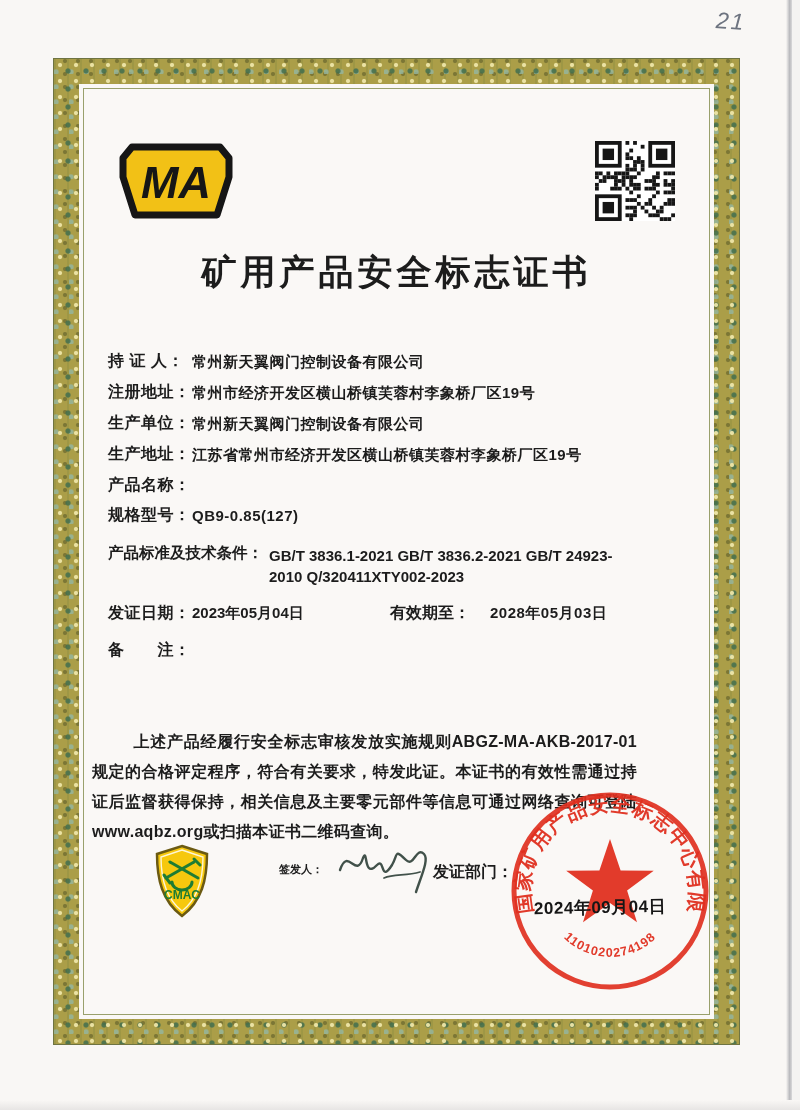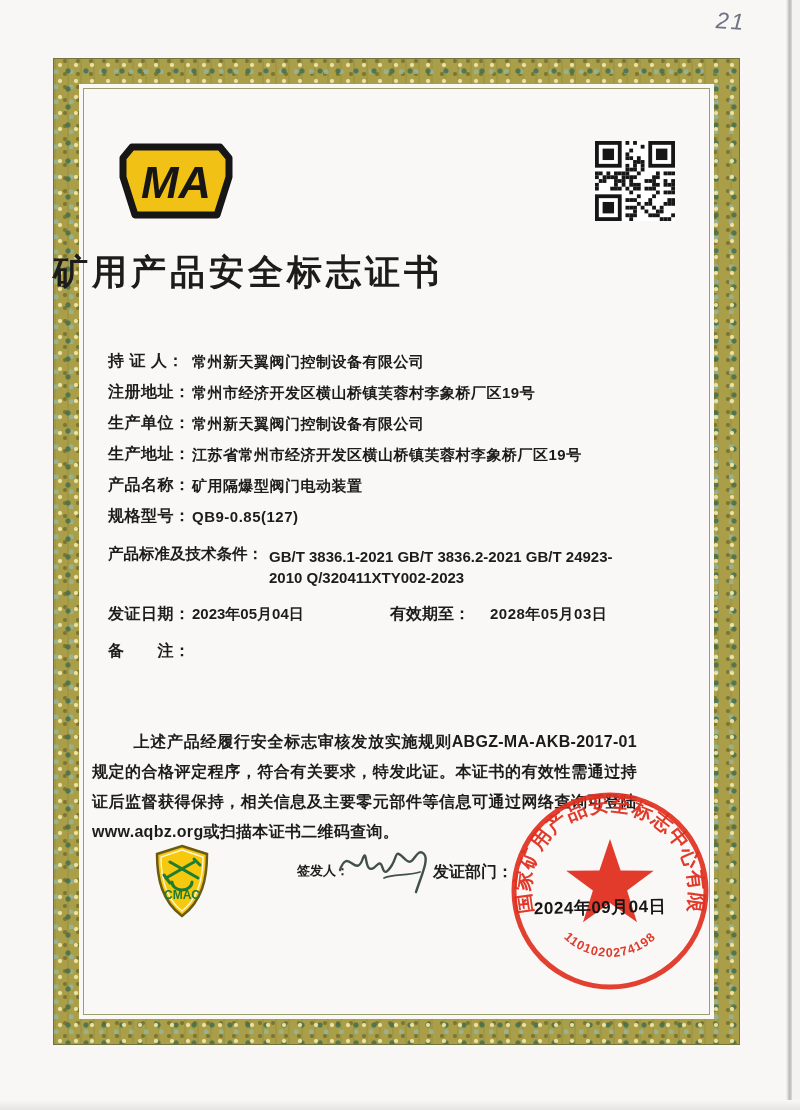--- a/index.html
+++ b/index.html
@@ -26,41 +26,41 @@
     background-size:16px 16px,18px 18px,15px 15px,13px 13px,auto;
     border:1px solid #6f7442;}
   .paper-inner{position:absolute;inset:25px;background:#faf8f6;}
   .inner-line{position:absolute;inset:29px;border:1px solid #99a06c;pointer-events:none;}
   
   .ma-logo{position:absolute;left:119px;top:143px;width:114px;height:76px;}
   .cert-line{position:absolute;left:283px;top:174px;font-size:17px;white-space:nowrap;}
   .cert-line .lbl{font-weight:600;}
   .cert-line .val{font-family:"Liberation Serif",serif;font-weight:600;margin-left:9px;letter-spacing:.5px;}
   .qr{position:absolute;left:595px;top:141px;width:80px;height:80px;line-height:0;}
-  .title{position:absolute;left:53px;top:249px;width:687px;
+  .title{position:absolute;left:53px;top:249px;width:687px;text-align:center;
     font-size:35px;font-weight:900;letter-spacing:4px;}
   
   .fields{position:absolute;left:108px;top:352px;width:556px;font-weight:700;}
   .row{display:flex;margin-bottom:13px;font-size:15px;line-height:17px;}
   .row .flabel{flex:none;width:84px;font-size:16px;letter-spacing:.5px;}
   .row .fvalue{flex:1;padding-top:1px;letter-spacing:.5px;}
   .row.std{align-items:flex-start;margin-top:20px;margin-bottom:6px;}
   .row.std .flabel{width:161px;font-size:15.5px;letter-spacing:0;}
   .row.std .fvalue{width:358px;flex:none;line-height:21px;letter-spacing:0;}
   .row.validity{margin-top:16px;align-items:center;}
   .row.validity .v1{flex:none;width:114px;padding-top:1px;}
   .row.validity .gap{flex:none;width:84px;}
   .row.validity .flabel2{flex:none;width:100px;font-size:16px;}
   .row.remark{margin-top:20px;}
   
   .body-par{position:absolute;left:92px;top:727px;width:545px;font-size:16px;font-weight:700;
     line-height:30px;text-align:justify;text-indent:2.6em;letter-spacing:.3px;}
   
   .cmac{position:absolute;left:152px;top:844px;width:60px;height:75px;}
-  .signer-lbl{position:absolute;left:297px;top:862px;font-size:13px;font-weight:700;}
+  .signer-lbl{position:absolute;left:279px;top:862px;font-size:11px;font-weight:700;}
   .sig{position:absolute;left:332px;top:834px;width:110px;height:64px;}
   .issuer-lbl{position:absolute;left:433px;top:862px;font-size:16px;font-weight:700;text-align:right;}
   .seal{position:absolute;left:508px;top:789px;width:204px;height:204px;}
   .date-stamp{position:absolute;left:534px;top:896px;font-size:17px;font-weight:700;
     letter-spacing:.5px;color:#161616;z-index:5;transform:rotate(-1deg);}
 </style>
 </head>
 <body>
 
 <div class="scan">
@@ -221,21 +221,20 @@
     <div class="row">
       <span class="flabel">生产单位：</span>
       <span class="fvalue">常州新天翼阀门控制设备有限公司</span>
     </div>
     <div class="row">
       <span class="flabel">生产地址：</span>
       <span class="fvalue">江苏省常州市经济开发区横山桥镇芙蓉村李象桥厂区19号</span>
     </div>
     <div class="row">
       <span class="flabel">产品名称：</span>
-      <span class="fvalue">矿用隔爆型阀门电动装置</span>
     </div>
     <div class="row">
       <span class="flabel">规格型号：</span>
       <span class="fvalue">QB9-0.85(127)</span>
     </div>
     <div class="row std">
       <span class="flabel">产品标准及技术条件：</span>
       <span class="fvalue">GB/T 3836.1-2021 GB/T 3836.2-2021 GB/T 24923-2010 Q/320411XTY002-2023</span>
     </div>
     <div class="row validity">

